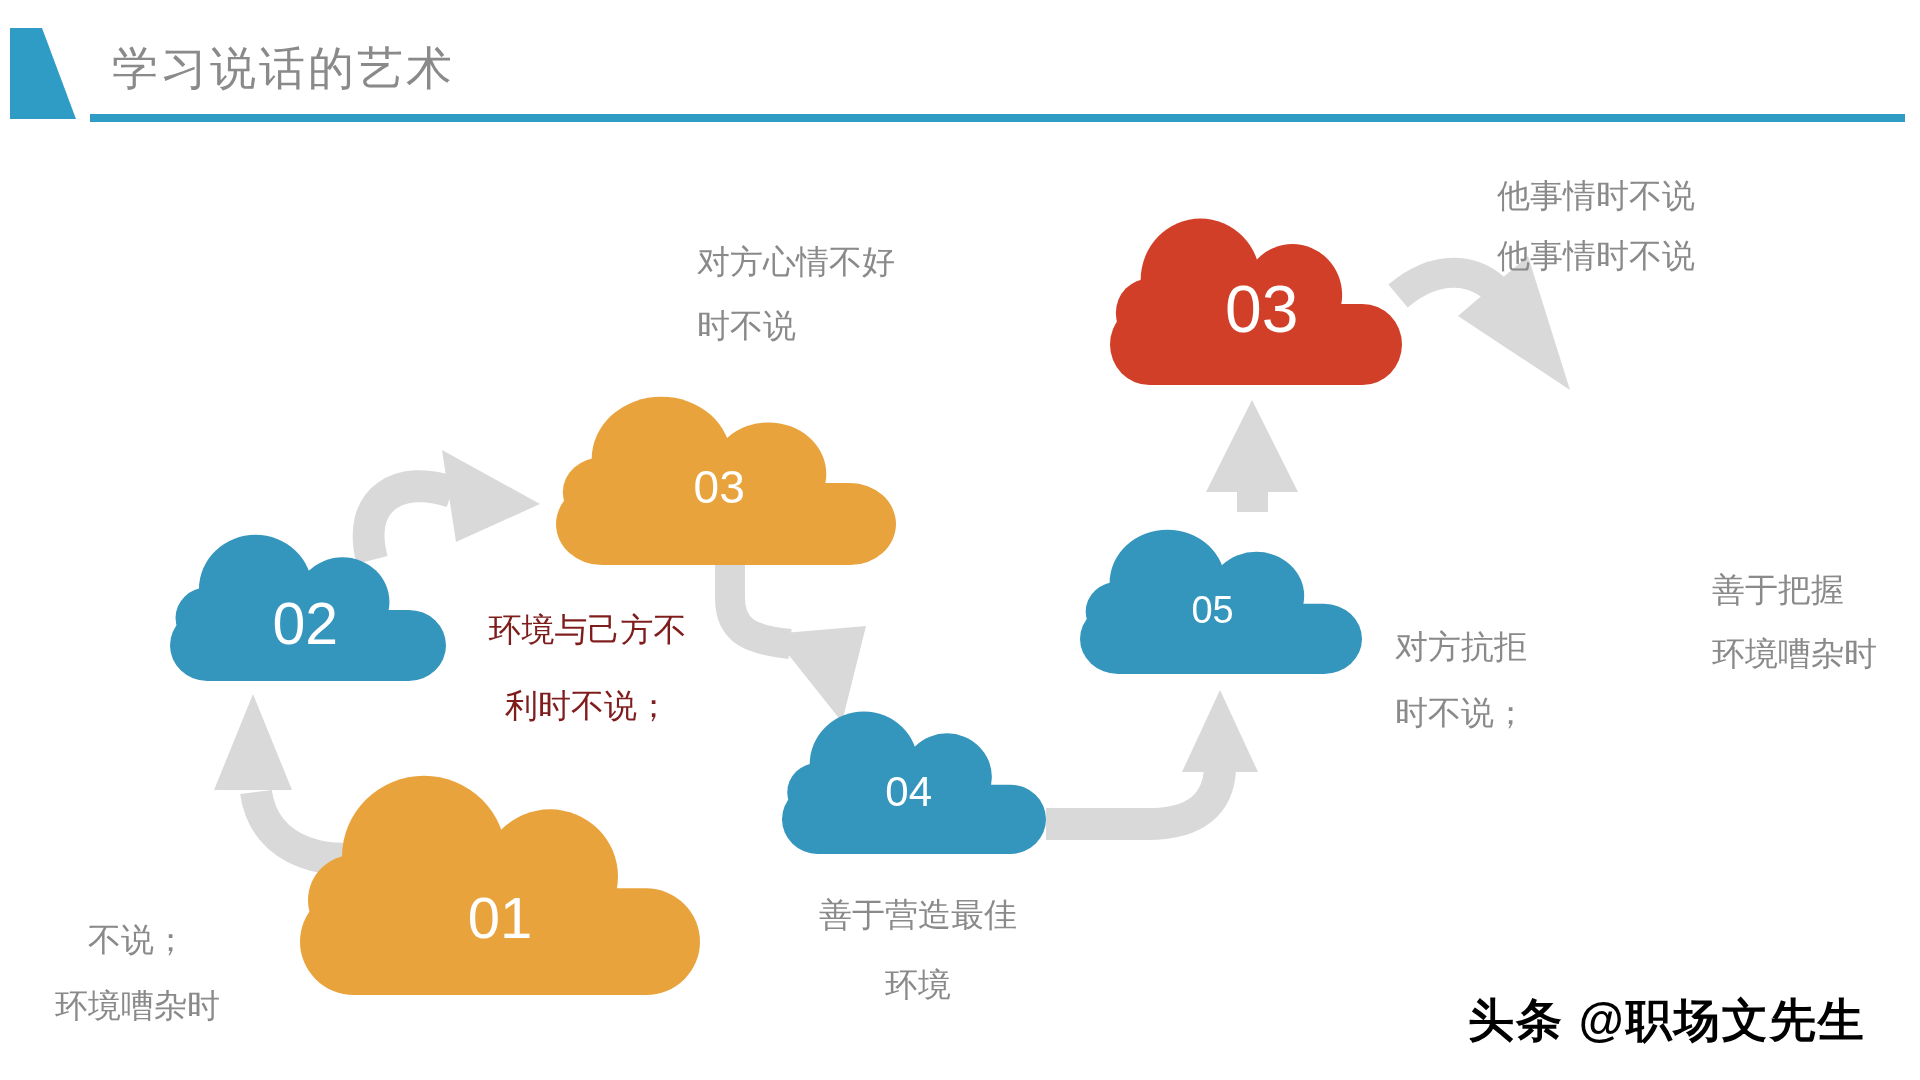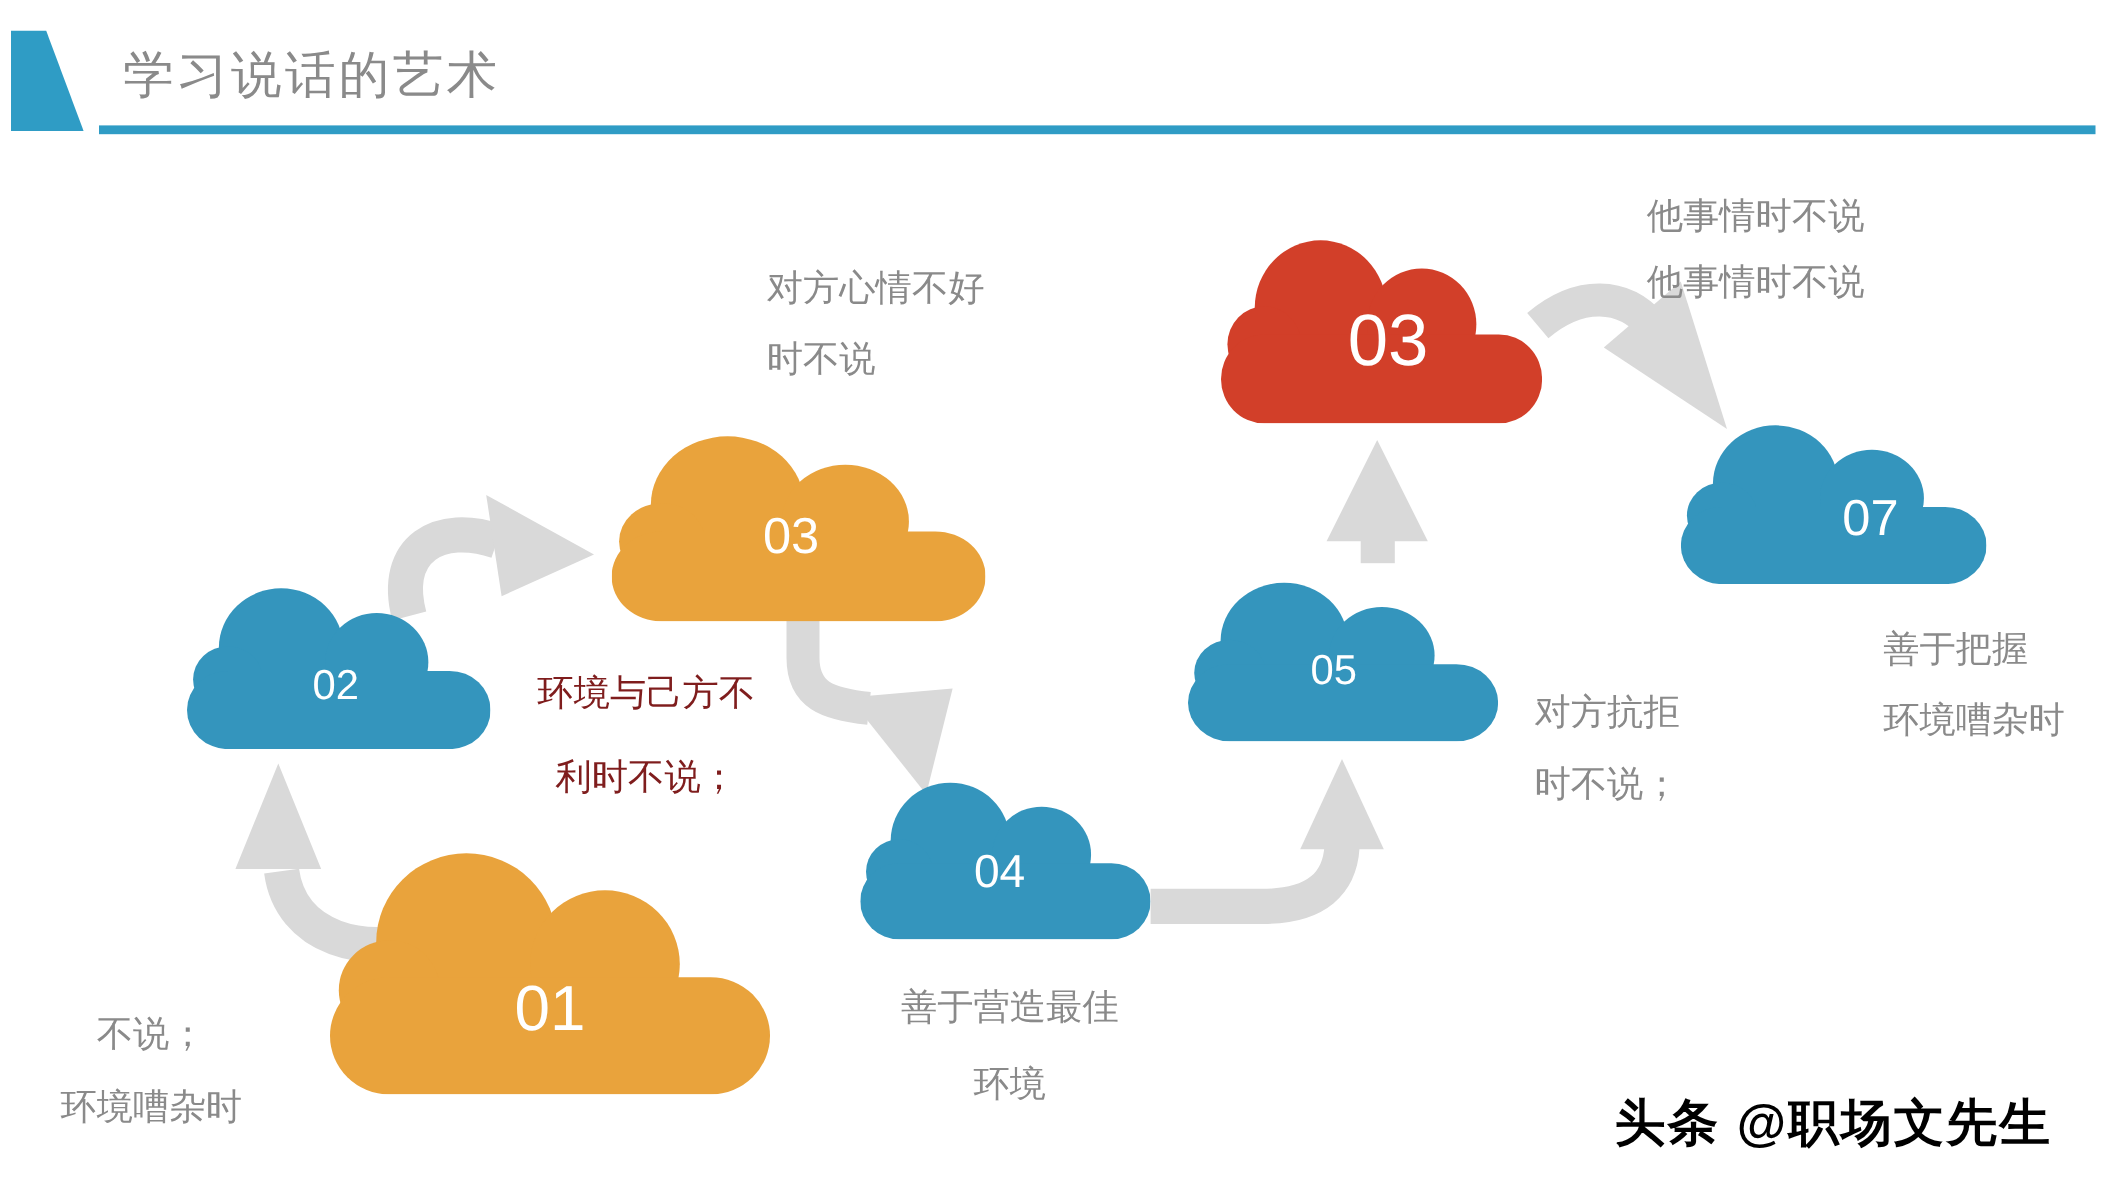--- a/index.html
+++ b/index.html
@@ -82,21 +82,21 @@
     <svg class="body" viewBox="0 0 200 120" preserveAspectRatio="none">
       <use href="#cloudShape" fill="#E9A33C"></use>
       </svg>
     <span class="num" style="left:50%;top:67%;font-size:58px;">01</span>
   </div>
 
   <div class="cloud" style="left:170px;top:523px;width:276px;height:158px;">
     <svg class="body" viewBox="0 0 200 120" preserveAspectRatio="none">
       <use href="#cloudShape" fill="#3495BD"></use>
       </svg>
-    <span class="num" style="left:49%;top:64%;font-size:38px;text-align:center;">02</span>
+    <span class="num" style="left:49%;top:64%;font-size:59px;text-align:center;">02</span>
   </div>
 
   <div class="cloud" style="left:556px;top:383px;width:340px;height:182px;">
     <svg class="body" viewBox="0 0 200 120" preserveAspectRatio="none">
       <use href="#cloudShape" fill="#E9A33C"></use>
       </svg>
     <span class="num" style="left:48%;top:57%;font-size:46px;">03</span>
   </div>
 
   <div class="cloud" style="left:782px;top:700px;width:264px;height:154px;">
@@ -113,26 +113,20 @@
     <span class="num" style="left:47%;top:59%;font-size:38px;">05</span>
   </div>
 
   <div class="cloud" style="left:1110px;top:205px;width:292px;height:180px;">
     <svg class="body" viewBox="0 0 200 120" preserveAspectRatio="none">
       <use href="#cloudShape" fill="#D23F29"></use>
       </svg>
     <span class="num" style="left:52%;top:58%;font-size:66px;">03</span>
   </div>
 
-  <div class="cloud" style="left:1528px;top:375px;width:278px;height:156px;">
-    <svg class="body" viewBox="0 0 200 120" preserveAspectRatio="none">
-      <use href="#cloudShape" fill="#3495BD"></use>
-      </svg>
-    <span class="num" style="left:62%;top:61%;font-size:46px;">07</span>
-  </div>
 
   <div class="note center" style="left: 40px; top: 907px; width: 195px; line-height: 66px; color: rgb(138, 138, 138);">
     <span class="ln">不说；</span>
     <span class="ln">环境嘈杂时</span>
   </div>
 
   <div class="note center" style="left: 470px; top: 592px; width: 235px; line-height: 76px; color: #7f1d1d;">
     <span class="ln">环境与己方不</span>
     <span class="ln">利时不说；</span>
   </div>

